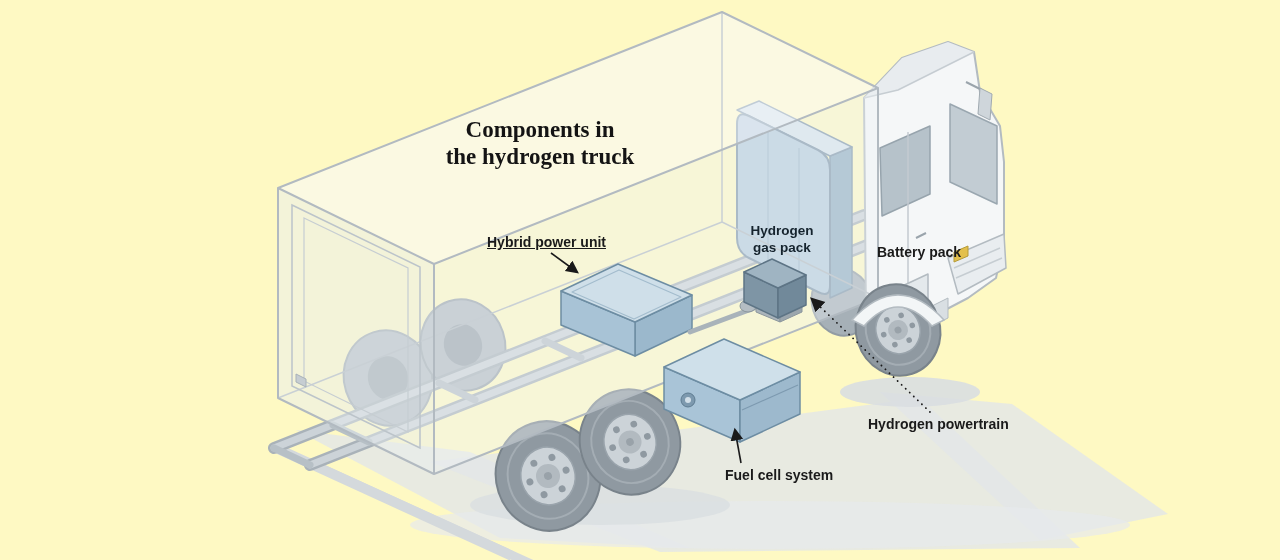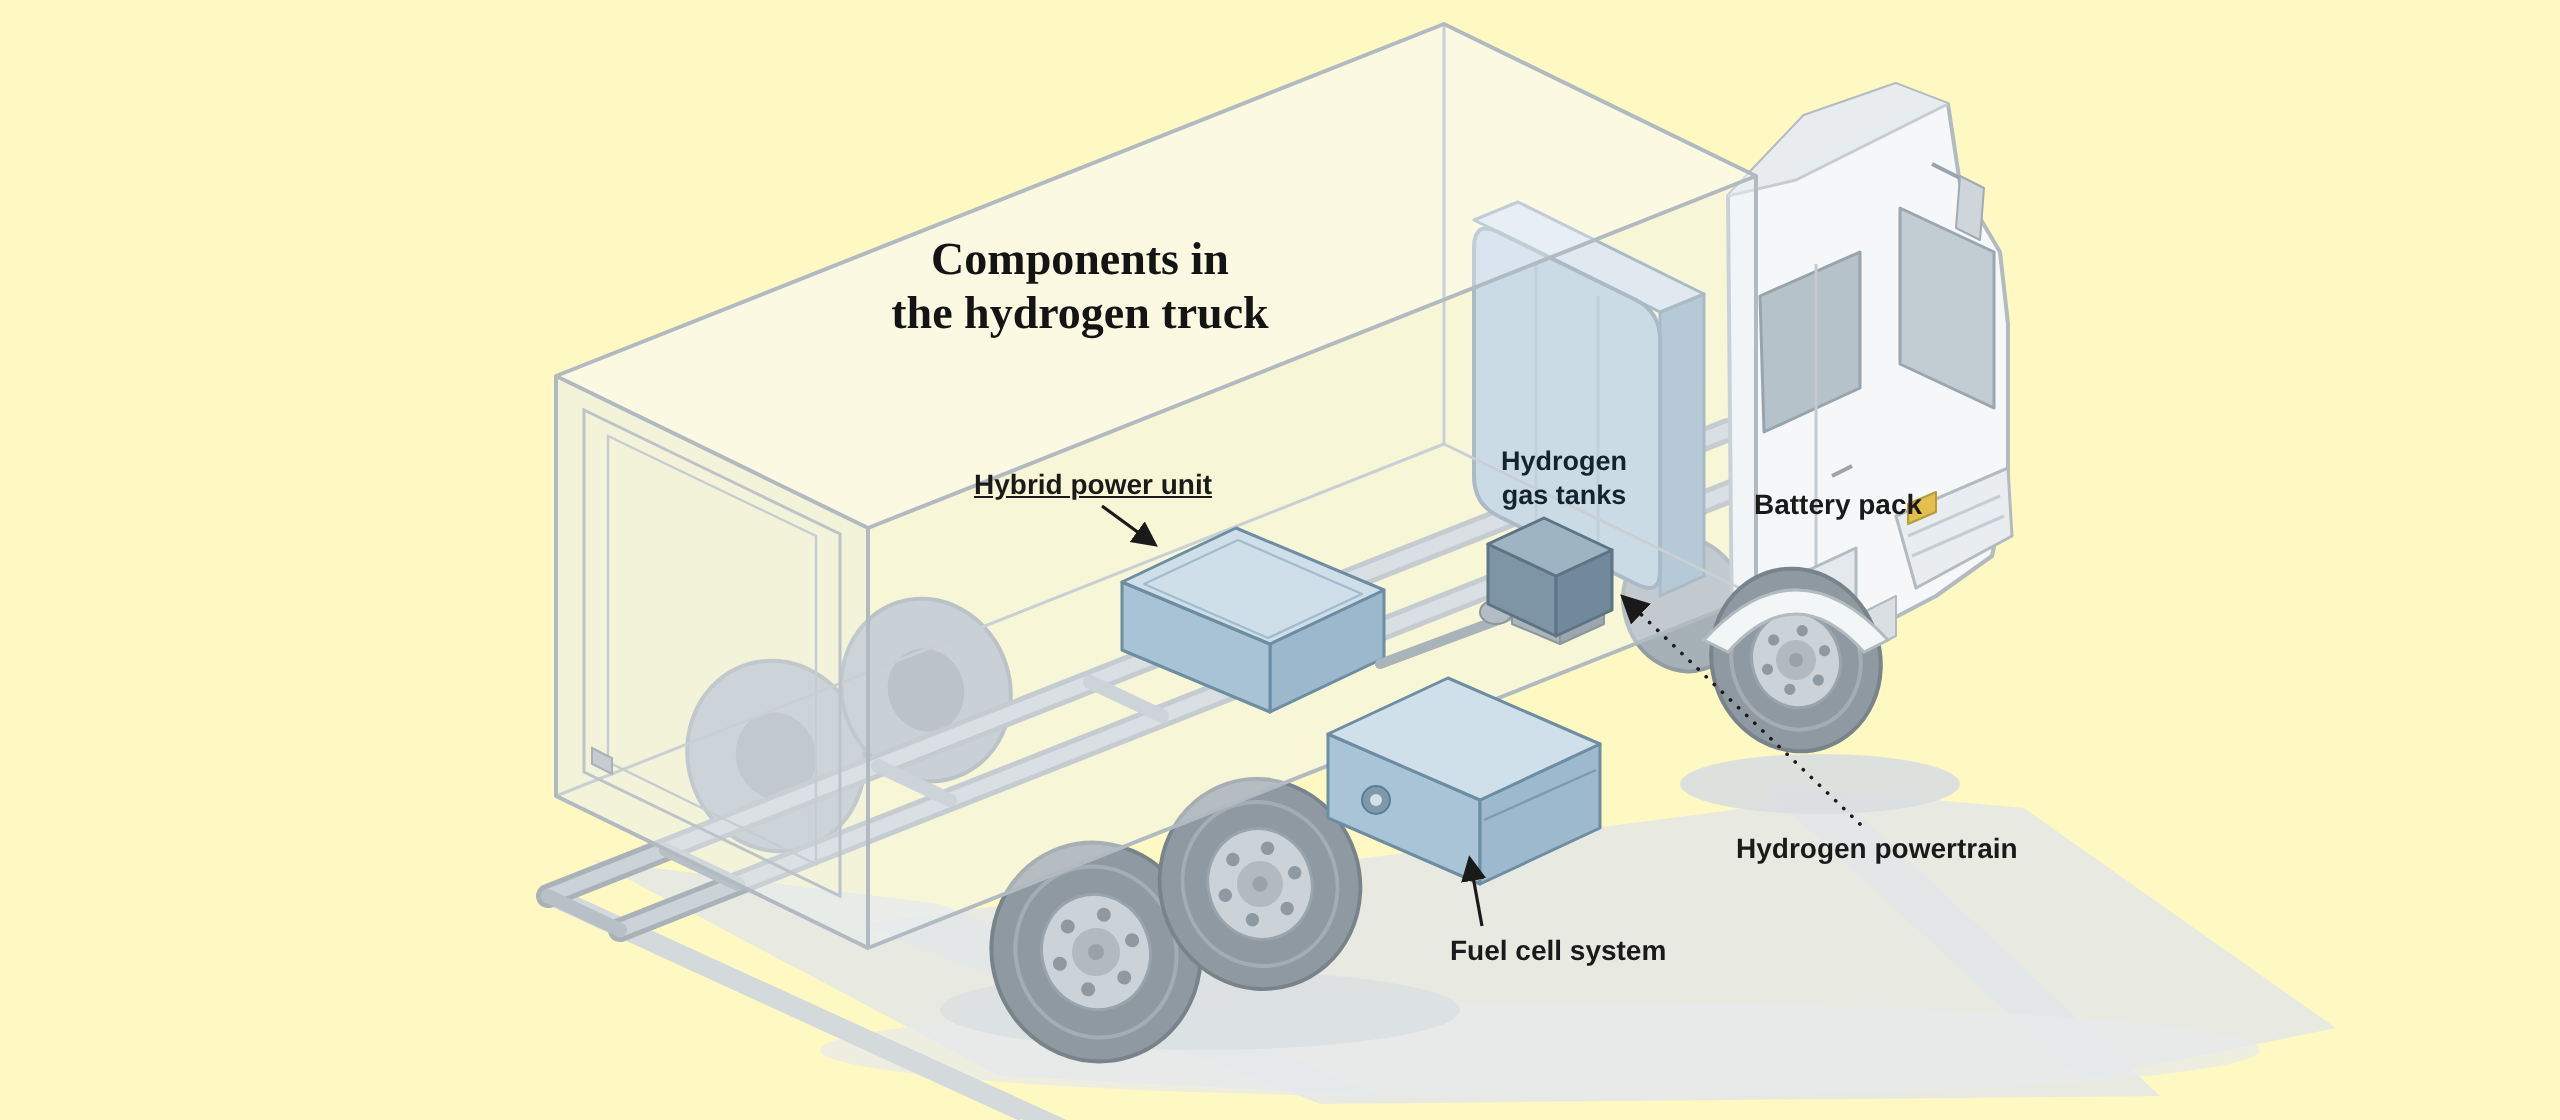--- a/index.html
+++ b/index.html
@@ -186,21 +186,21 @@
 
 <div class="title">
   <div>Components in</div>
   <div>the hydrogen truck</div>
 </div>
 
 <div class="lbl" style="left:487px;top:234px;text-decoration:underline;">Hybrid power unit</div>
 
 <div class="tanklbl">
   <div>Hydrogen</div>
-  <div>gas tanks</div>
+  <div>gas pack</div>
 </div>
 
 <div class="lbl" style="left:877px;top:244px;text-align:center;">Battery pack</div>
 
 <div class="lbl" style="left:868px;top:416px;">Hydrogen powertrain</div>
 
 <div class="lbl" style="left:693px;top:467px;margin-left:32px;">Fuel cell system</div>
 
 </div>
 

